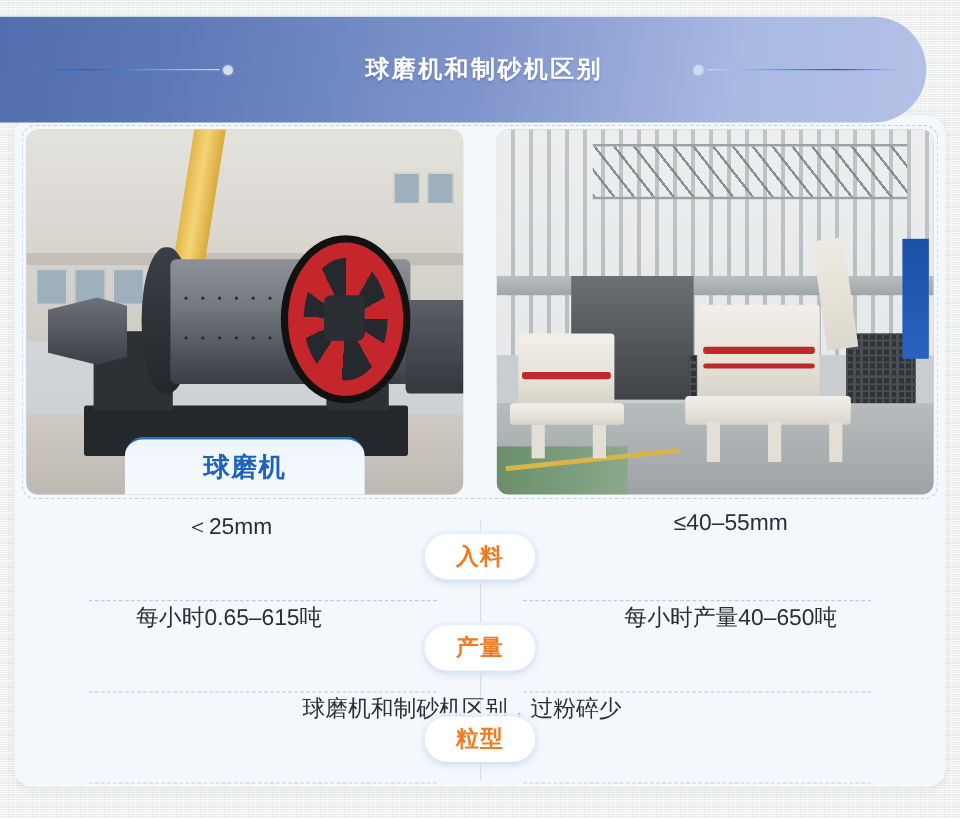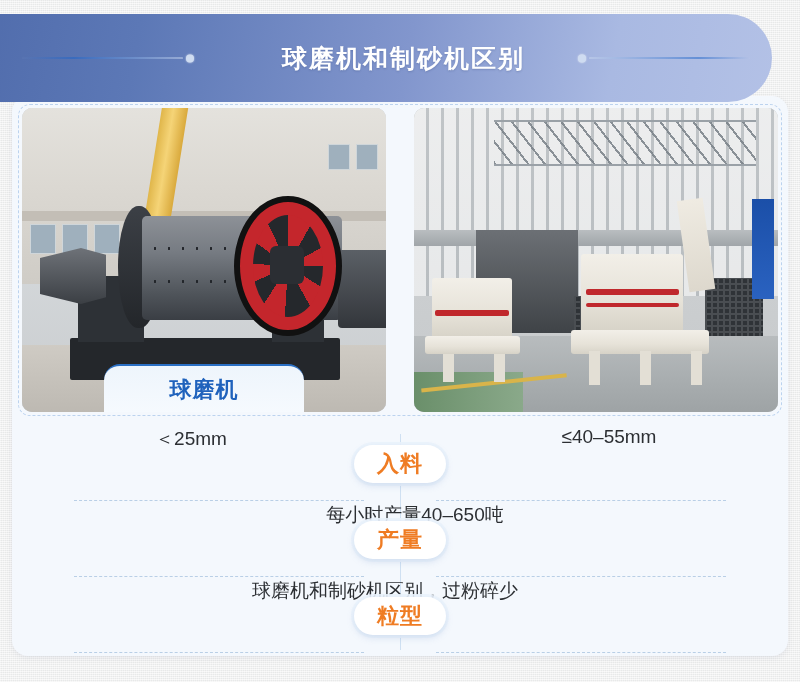--- a/index.html
+++ b/index.html
@@ -45,21 +45,21 @@
     width: 772px;
   }
   .header-title {
     position: absolute;
     left: 0;
     right: 0;
     top: 50%;
     transform: translateY(-50%);
     text-align: center;
     color: #ffffff;
-    font-size: 25px;
+    font-size: 20px;
     font-weight: bold;
     letter-spacing: 2px;
     text-shadow: 0 1px 2px rgba(40,60,110,0.25);
     white-space: nowrap;
     margin-left: 35px;
   }
   .deco {
     position: absolute;
     top: 50%;
     transform: translateY(-50%);
@@ -371,21 +371,21 @@
     background: #ffffff;
     border-radius: 19px;
     box-shadow: 0 3px 7px rgba(120,150,200,0.22), 0 0 0 3px rgba(235,243,252,0.9);
     display: flex;
     align-items: center;
     justify-content: center;
     z-index: 4;
   }
   .pill span {
     color: #ef7c23;
-    font-size: 22px;
+    font-size: 19px;
     font-weight: bold;
     letter-spacing: 1px;
   }
 </style>
 </head>
 <body>
 
 <div class="page-texture"></div>
 
 <div class="header">
@@ -480,20 +480,21 @@
         <div class="cell left">＜25mm</div>
         <div class="cell right">≤40–55mm</div>
         <div class="pill">
           <span>入料</span>
         </div>
         <div class="row-sep s-left"></div>
         <div class="row-sep s-right"></div>
       </div>
 
       <div class="row">
+        <div class="cell left">每小时0.65–615吨</div>
         <div class="cell right">每小时产量40–650吨</div>
         <div class="pill">
           <span>产量</span>
         </div>
         <div class="row-sep s-left"></div>
         <div class="row-sep s-right"></div>
       </div>
 
       <div class="row">
         <div class="cell left">球磨机和制砂机区别，过粉碎少</div>

